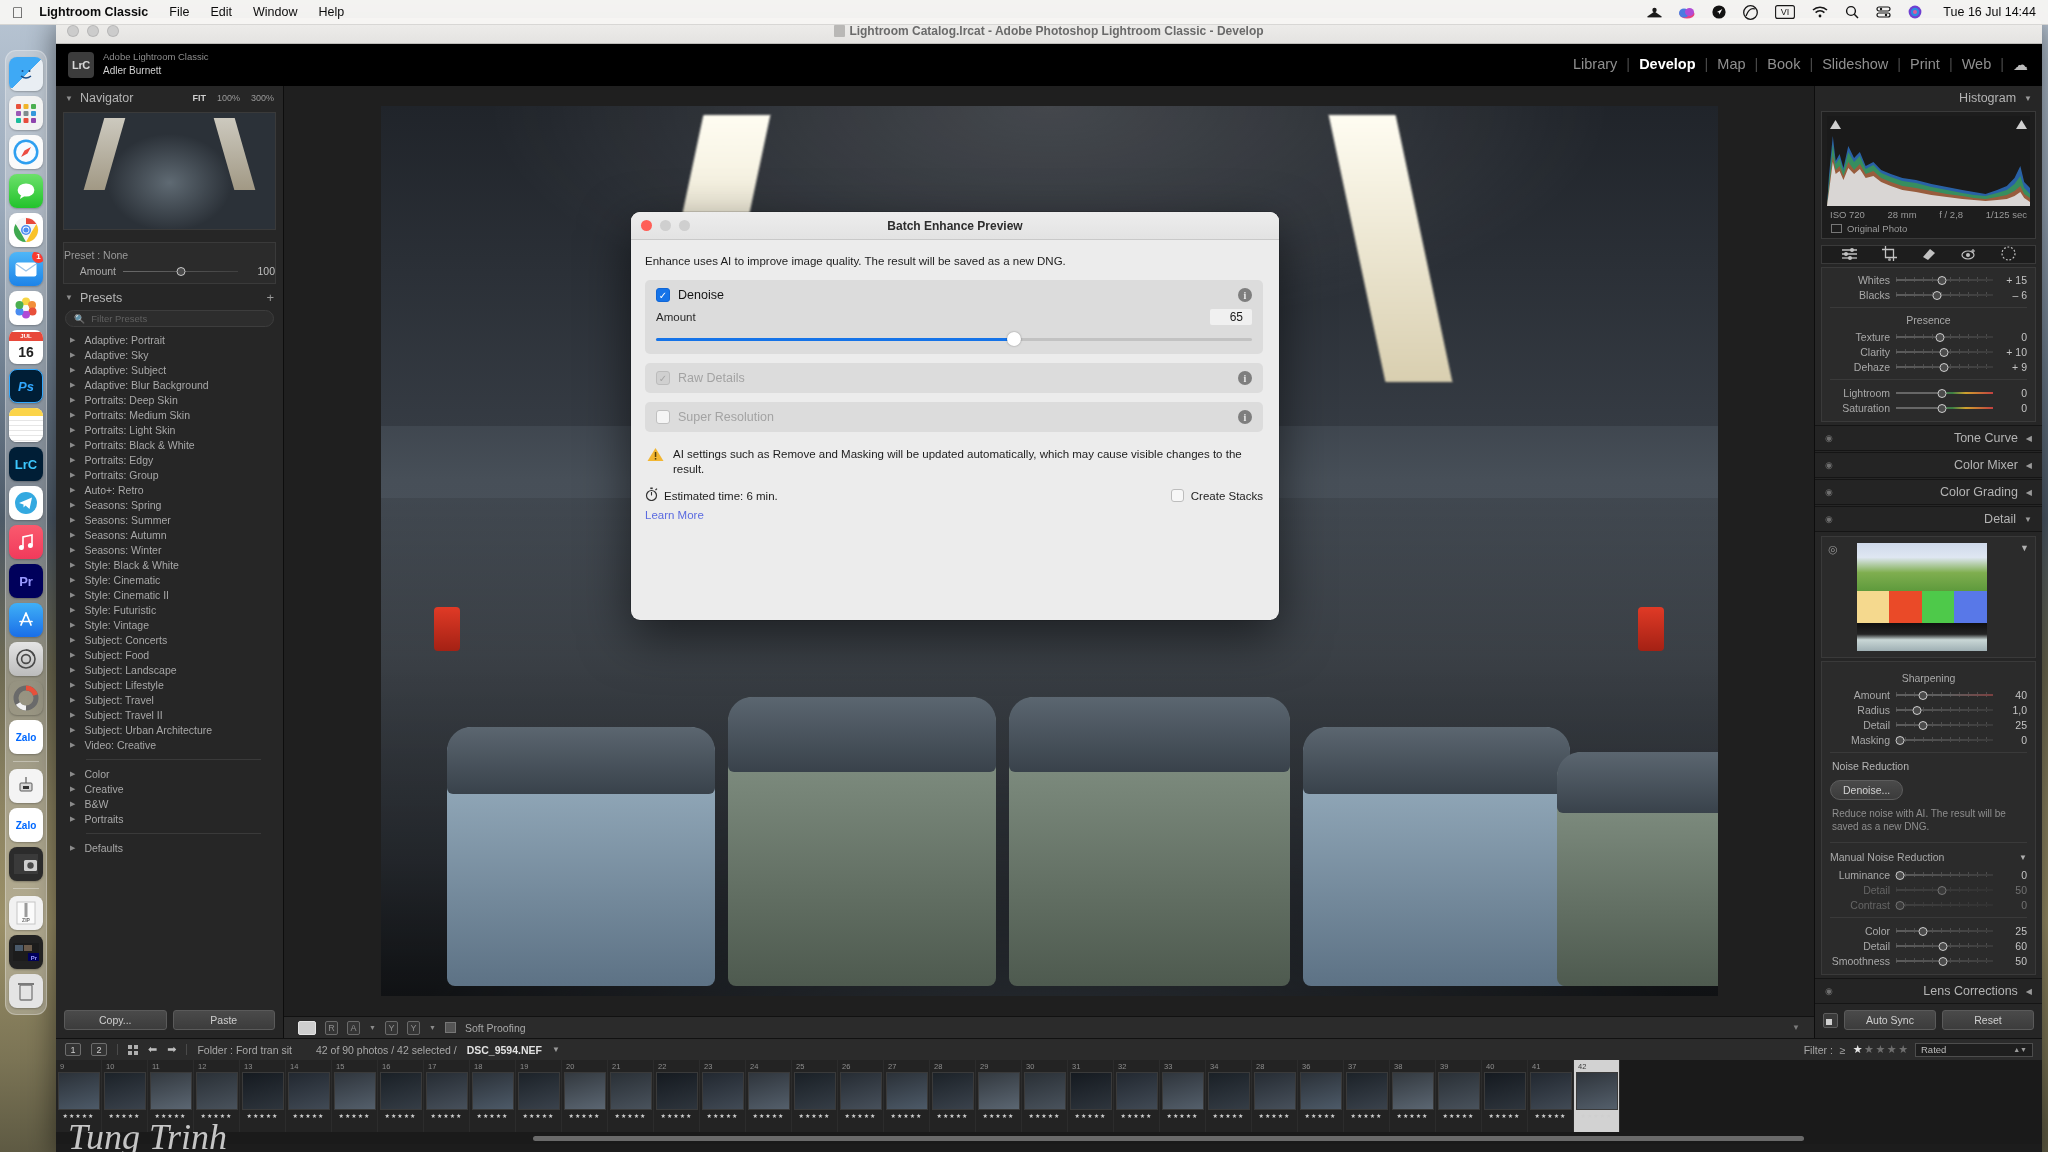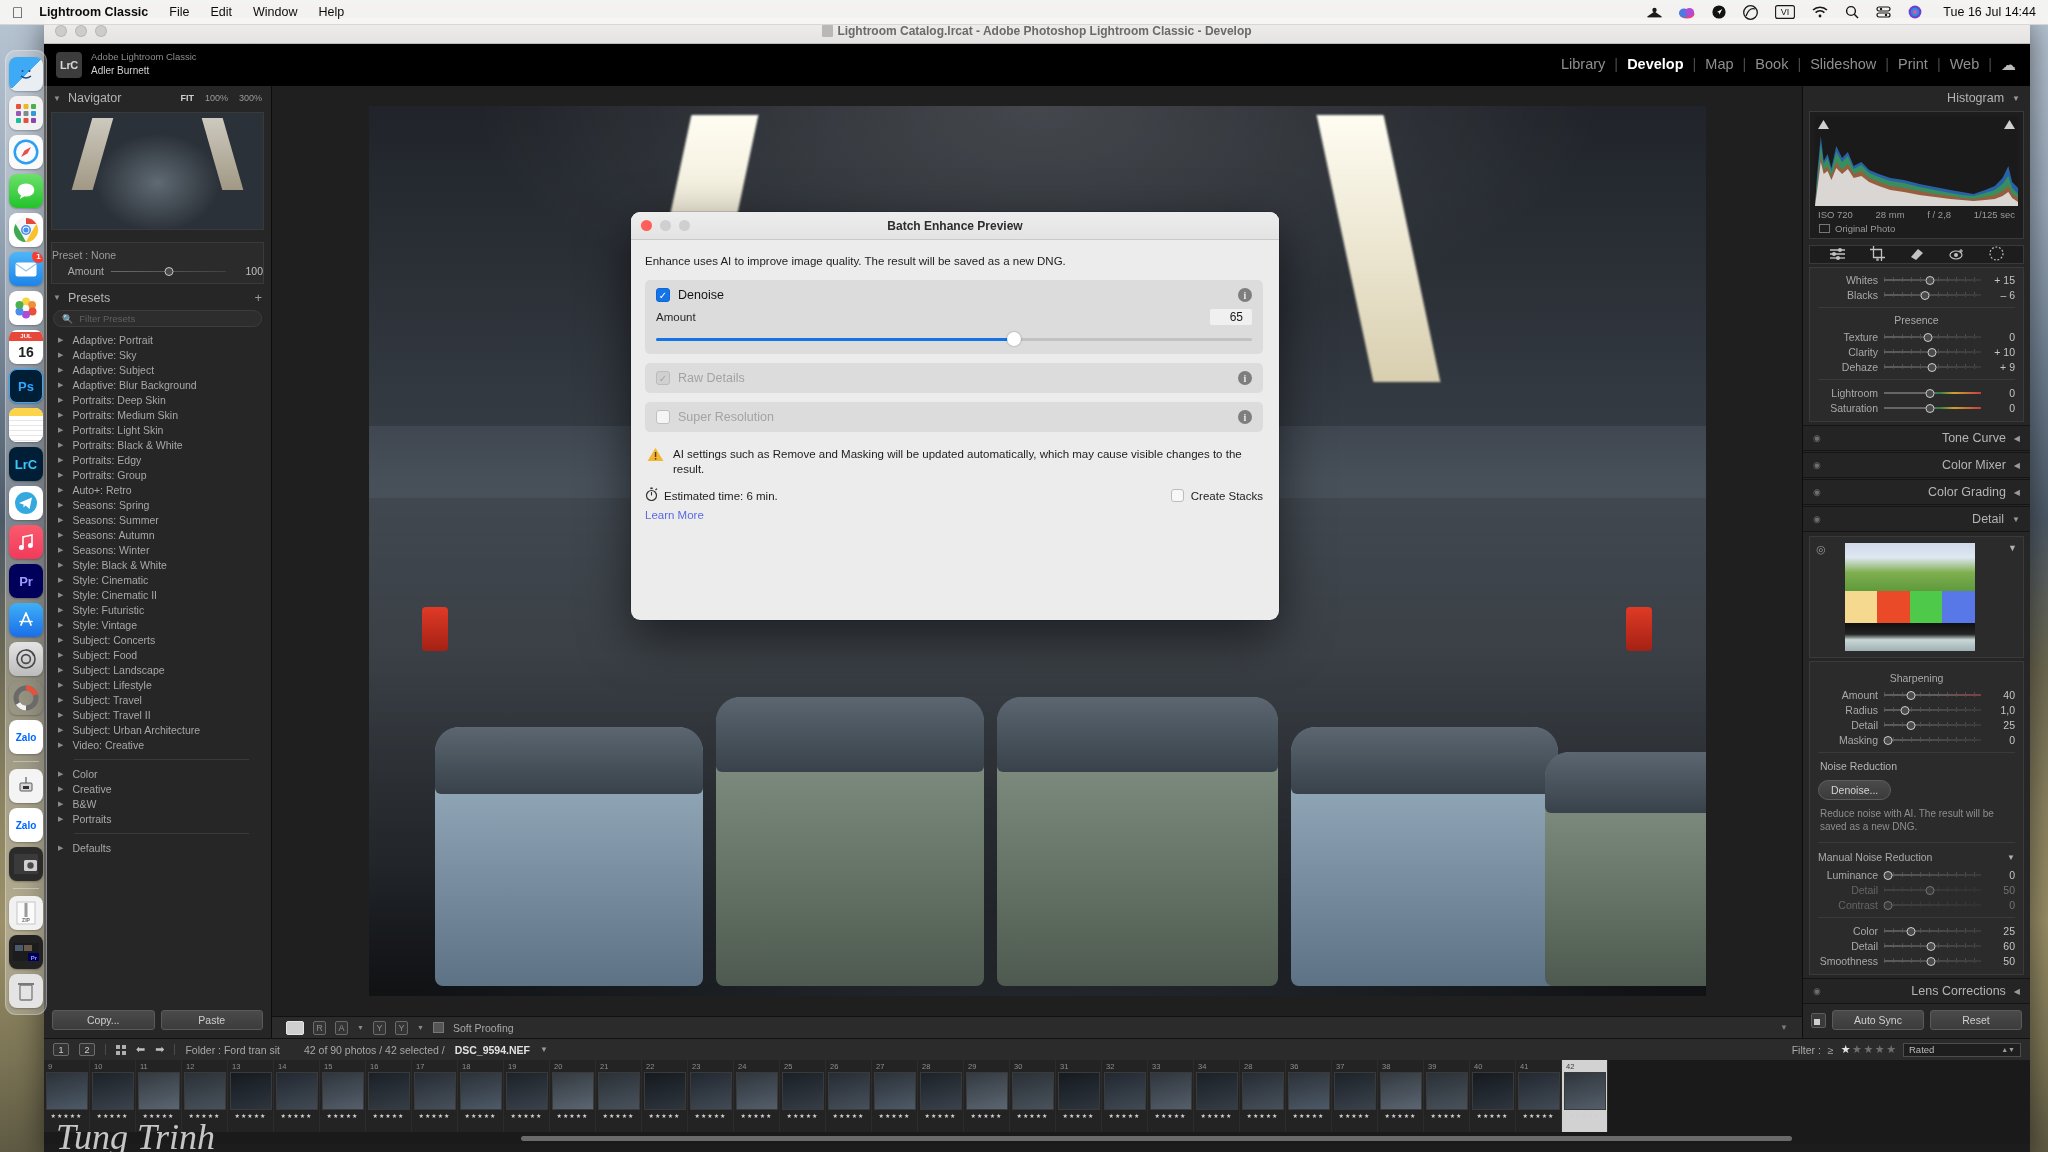--- a/index.html
+++ b/index.html
@@ -48,21 +48,21 @@
               display:flex; align-items:center; justify-content:center;
               font-size:13px; font-weight:bold; color:#fff; overflow:hidden;
               box-shadow:0 1px 2px rgba(0,0,0,0.25); flex:none; }
   .dock-sep { width:26px; height:1px; background:rgba(255,255,255,0.35); margin:2px 0; flex:none;}
   .badge { position:absolute; top:-2px; right:-2px; background:#fb3b30; color:#fff;
            font-size:8px; width:13px; height:13px; border-radius:50%;
            display:flex; align-items:center; justify-content:center; font-weight:bold;}
 
   
   .lrwin {
-    position:absolute; left:44px; top:18px; width:1986px; height:1134px;
+    position:absolute; left:56px; top:18px; width:1986px; height:1134px;
     background:#1c1c1c; border-radius:7px 7px 0 0; overflow:hidden;
     box-shadow:0 6px 30px rgba(0,0,0,0.55);
     z-index:30;
   }
   .lr-titlebar {
     height:26px; background:linear-gradient(180deg,#f0efed,#e4e3e1);
     display:flex; align-items:center; position:relative;
     border-bottom:0.5px solid #bdbcba;
   }
   .tl-lights { display:flex; gap:8px; padding-left:11px; }
@@ -500,21 +500,21 @@
           <circle cx="12" cy="18.5" r="4" fill="#b04bd6"></circle>
         <circle cx="5.5" cy="15.5" r="4" fill="#4a8cf0"></circle>
           <circle cx="5.5" cy="9" r="4" fill="#4caf50"></circle>
         <circle cx="12" cy="12" r="3" fill="#fafafa"></circle>
       </svg>
     </div>
     <div class="dockicon" style="background:#fff;flex-direction:column;gap:0">
       <div style="background:#e8483a;color:#fff;font-size:6px;width:100%;text-align:center;line-height:9px;">JUL</div>
       <div style="color:#222;font-size:14px;line-height:22px;">16</div>
     </div>
-    <div class="dockicon" style="background:#001e36;color:#31a8ff;border:1px solid #31a8ff;">Ps</div>
+    <div class="dockicon" style="background:#001e36;color:#31a8ff;border:1px solid #31a8ff;font-style:italic;">Ps</div>
     <div class="dockicon" style="background:#fff;flex-direction:column;">
       <div style="background:#fbd44a;width:100%;height:8px;"></div>
       <div style="flex:1;width:100%;background:repeating-linear-gradient(180deg,#fff 0 4px,#e6e6e6 4px 5px);"></div>
     </div>
     <div class="dockicon" style="background:#001e36;color:#3cc8ff;">LrC</div>
     <div class="dockicon" style="background:#fff">
       <svg width="26" height="26" viewBox="0 0 26 26">
           <circle cx="13" cy="13" r="11" fill="#34a9e0"></circle>
           <path d="M6 13 L19 7.5 L16.5 19 L12.5 15.5 L10.5 17.5 L10.5 14.5 Z" fill="#fff"></path>
         </svg>

